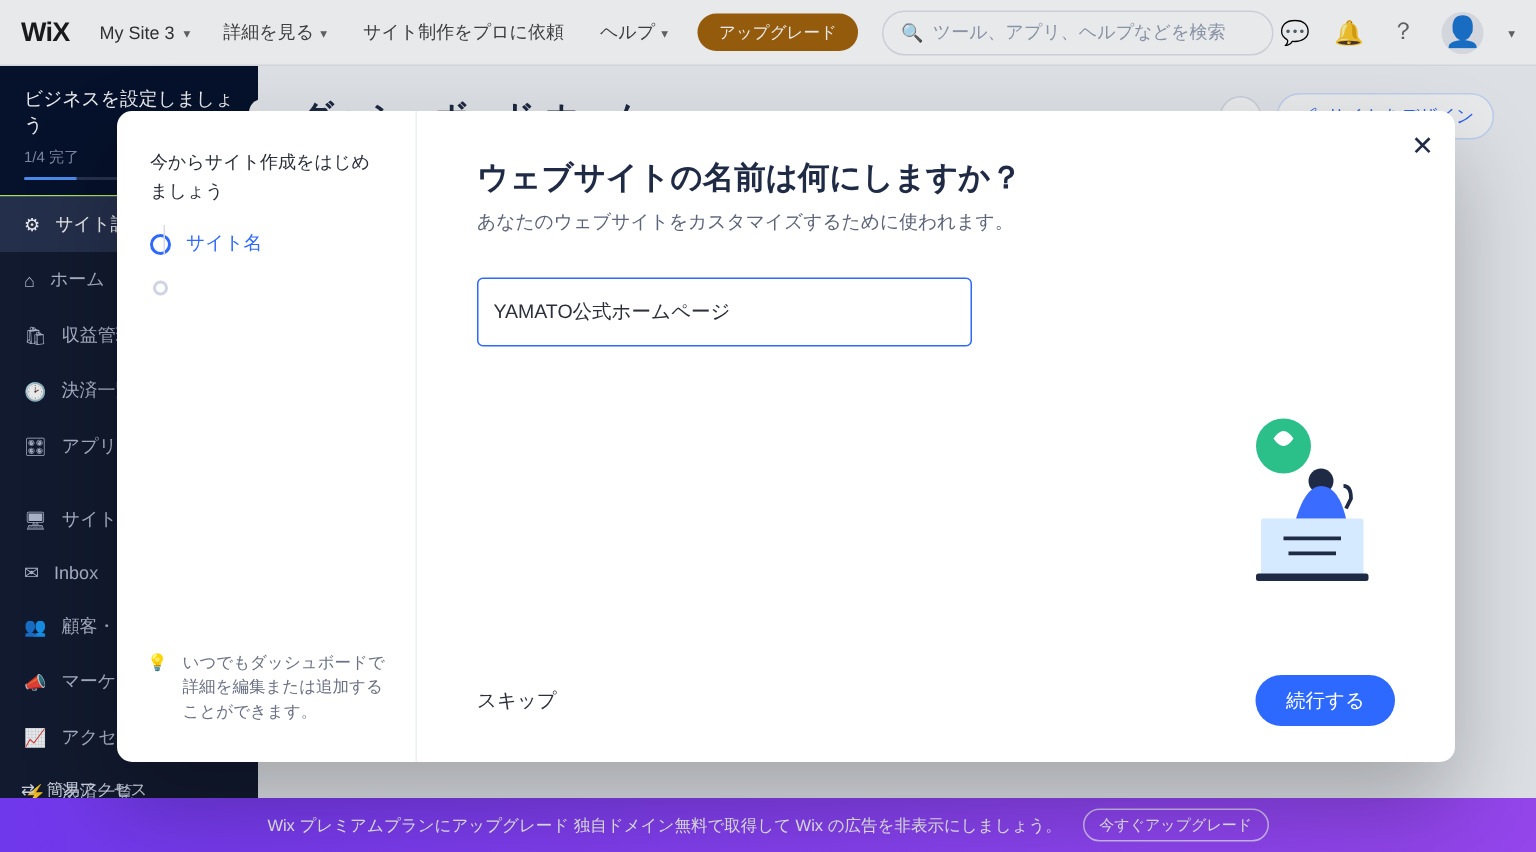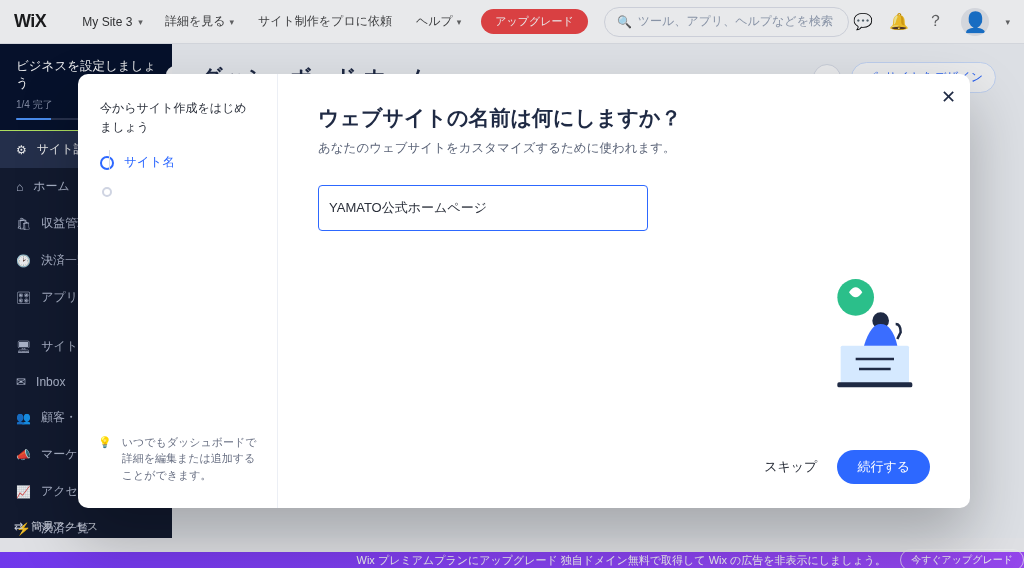--- a/index.html
+++ b/index.html
@@ -1,22 +1,22 @@
 <!DOCTYPE html>
 <html><head>
 <meta charset="utf-8">
 <style>
   * { box-sizing: border-box; margin: 0; padding: 0; }
   body { font-family: -apple-system, "Hiragino Sans", "Meiryo", sans-serif; background: #f5f6f8; width: 1024px; height: 568px; overflow: hidden; position: relative; }
   .topbar { height: 44px; background: #fff; display: flex; align-items: center; padding: 0 14px; border-bottom: 1px solid #e7e9ee; gap: 4px; justify-content: space-between; }
   .logo { font-weight: 900; letter-spacing: -0.5px; color: #1a1a1a; font-size: 18px; margin-right: 8px; }
-  .site-sel { display: flex; align-items: center; gap: 6px; font-size: 12px; color: #333; padding: 4px 8px; cursor: pointer; margin-left: 16px; }
+  .site-sel { display: flex; align-items: center; gap: 6px; font-size: 12px; color: #333; padding: 4px 8px; cursor: pointer; }
   .chev { font-size: 9px; color: #666; }
   .top-link { font-size: 12px; color: #444; padding: 4px 10px; display: flex; align-items: center; gap: 4px; cursor: pointer; }
-  .pill { background: #ef4444; color: #fff; font-size: 11px; padding: 5px 14px; border-radius: 14px; cursor: pointer; margin-left: 6px; }
+  .pill { background: #a16207; color: #fff; font-size: 11px; padding: 5px 14px; border-radius: 14px; cursor: pointer; margin-left: 6px; }
   .search { flex: 1; max-width: 330px; margin-left: 12px; height: 30px; border: 1px solid #dfe2ea; border-radius: 16px; display: flex; align-items: center; padding: 0 12px; color: #95a0b3; font-size: 12px; gap: 6px; background: #fff; }
   .top-right { margin-left: auto; display: flex; align-items: center; gap: 16px; color: #666; }
   .icon-btn { width: 20px; height: 20px; display: flex; align-items: center; justify-content: center; font-size: 16px; cursor: pointer; }
   .avatar { width: 28px; height: 28px; border-radius: 50%; background: #e8eaef; display: flex; align-items: center; justify-content: center; font-size: 14px; overflow:hidden;}
   .avatar span{font-size:20px;}
   .body-wrap { display: flex; height: calc(100% - 44px - 30px); }
   .sidebar { width: 172px; background: #121a2f; color: #cfd4e2; font-size: 12px; display: flex; flex-direction: column; }
   .sb-head { background: #05102b; padding: 14px 16px 10px; border-bottom: 1px solid #bef264; }
   .sb-head-title { font-size: 12.5px; color: #fff; display: flex; align-items: center; justify-content: space-between; }
   .sb-arrow { width: 18px; height: 18px; border-radius: 50%; background: #f5f6f8; color: #3b4a66; font-size: 10px; display: flex; align-items: center; justify-content: center; margin-right:-28px;}
@@ -25,41 +25,41 @@
   .sb-bar i { display: block; height: 100%; width: 25%; background: #4f97ff; }
   .sb-item { padding: 10px 16px; display: flex; align-items: center; gap: 10px; color: #b9c1d6; cursor: pointer; }
   .sb-item.active { background: #26314e; color: #fff; }
   .sb-sep { height: 1px; background: #1e2842; margin: 6px 0; }
   .main { flex: 1; background: #f2f4f8; position: relative; }
   .main-header { padding: 18px 28px; display: flex; align-items: center; }
   .main-title { font-size: 22px; font-weight: 700; color: #1f2a44; }
   .main-actions { margin-left: auto; display: flex; align-items: center; gap: 10px; }
   .dots { width: 28px; height: 28px; border-radius: 50%; border: 1px solid #dadfe9; display: flex; align-items: center; justify-content: center; color: #7a8399; background:#fff;}
   .design-btn { border: 1px solid #cfe0ff; color: #2d68ff; font-size: 12px; padding: 6px 12px; border-radius: 16px; display: flex; align-items: center; gap: 6px; background:#fff;}
-  .bottom-banner { position: absolute; bottom: 0; left: 0; right: 0; height: 16px; background: linear-gradient(90deg,#7b3bff,#a24bff); color: #fff; font-size: 11px; display: flex; align-items: center; justify-content: flex-end; gap: 14px; }
+  .bottom-banner { position: absolute; bottom: 0; left: 0; right: 0; height: 36px; background: linear-gradient(90deg,#7b3bff,#a24bff); color: #fff; font-size: 11px; display: flex; align-items: center; justify-content: center; gap: 14px; }
   .bottom-banner .cta { border: 1px solid rgba(255,255,255,.7); padding: 3px 10px; border-radius: 12px; font-size: 10px; cursor: pointer; }
   .quick-access { position: absolute; bottom: 34px; left: 14px; color: #dfe3ee; font-size: 11px; display: flex; align-items: center; gap: 8px; }
   .overlay { position: absolute; inset: 0; background: rgba(22,30,55,.28); opacity:0.35;}
   .modal { position: absolute; left: 78px; right: 54px; top: 74px; bottom: 60px; background: #fff; border-radius: 10px; box-shadow: 0 30px 60px rgba(0,0,0,.25); display: flex; overflow: hidden; }
   .modal-left { width: 200px; border-right: 1px solid #eceff5; padding: 26px 22px; font-size: 12px; color: #555; position:relative;font-family:Liberation Mono, monospace;}
   .ml-title { color: #2a2f3a; line-height: 1.6; margin-bottom: 16px; }
   .step { display: flex; align-items: center; gap: 10px; margin-bottom: 16px; }
   .step-circle { width: 14px; height: 14px; border-radius: 50%; border: 2px solid #2d68ff; background: #fff; position: relative; }
   .step.next .step-circle { border-color: #cfd4e2; width: 10px; height: 10px; margin-left: 2px; }
   .step-label { color: #2d68ff; font-size: 12.5px; }
   .step-line { position: absolute; width:1px; height:20px; background:#d7dbe6; left:31px; top:76px;}
   .ml-hint { position: absolute; bottom: 24px; left: 20px; right: 20px; display: flex; gap: 10px; font-size: 11px; color: #6a7184; line-height: 1.5; }
   .bulb { color: #9aa2b5; flex-shrink: 0; }
   .modal-right { flex: 1; padding: 30px 40px 24px; position: relative; display:flex; flex-direction:column;}
   .mr-close { position: absolute; top: 12px; right: 14px; font-size: 18px; color: #1f2a44; cursor: pointer; }
   .mr-title { font-size: 21px; font-weight: 700; color: #1f2a44; margin-bottom: 8px; }
   .mr-sub { font-size: 12.5px; color: #5b6478; margin-bottom: 28px; }
   .mr-input { width: 330px; height: 46px; border: 1.5px solid #2d68ff; border-radius: 4px; padding: 0 10px; font-size: 13px; color: #2a2f3a; outline: none; }
   .illus { position: absolute; right: 46px; top: 200px; width: 100px; }
-  .modal-footer { margin-top: auto; display: flex; justify-content: flex-end; gap: 20px; align-items: center; padding-top: 18px; }
+  .modal-footer { margin-top: auto; display: flex; justify-content: space-between; gap: 20px; align-items: center; padding-top: 18px; }
   .skip { font-size: 13px; color: #2a2f3a; cursor: pointer; }
   .continue { background: #2d68ff; color: #fff; font-size: 13px; padding: 8px 20px; border-radius: 18px; cursor: pointer; border: none; }
 </style>
 </head>
 <body>
 
 <div class="topbar">
   <div class="logo">WiX</div>
   <div class="site-sel">
     <span>My Site 3</span>

